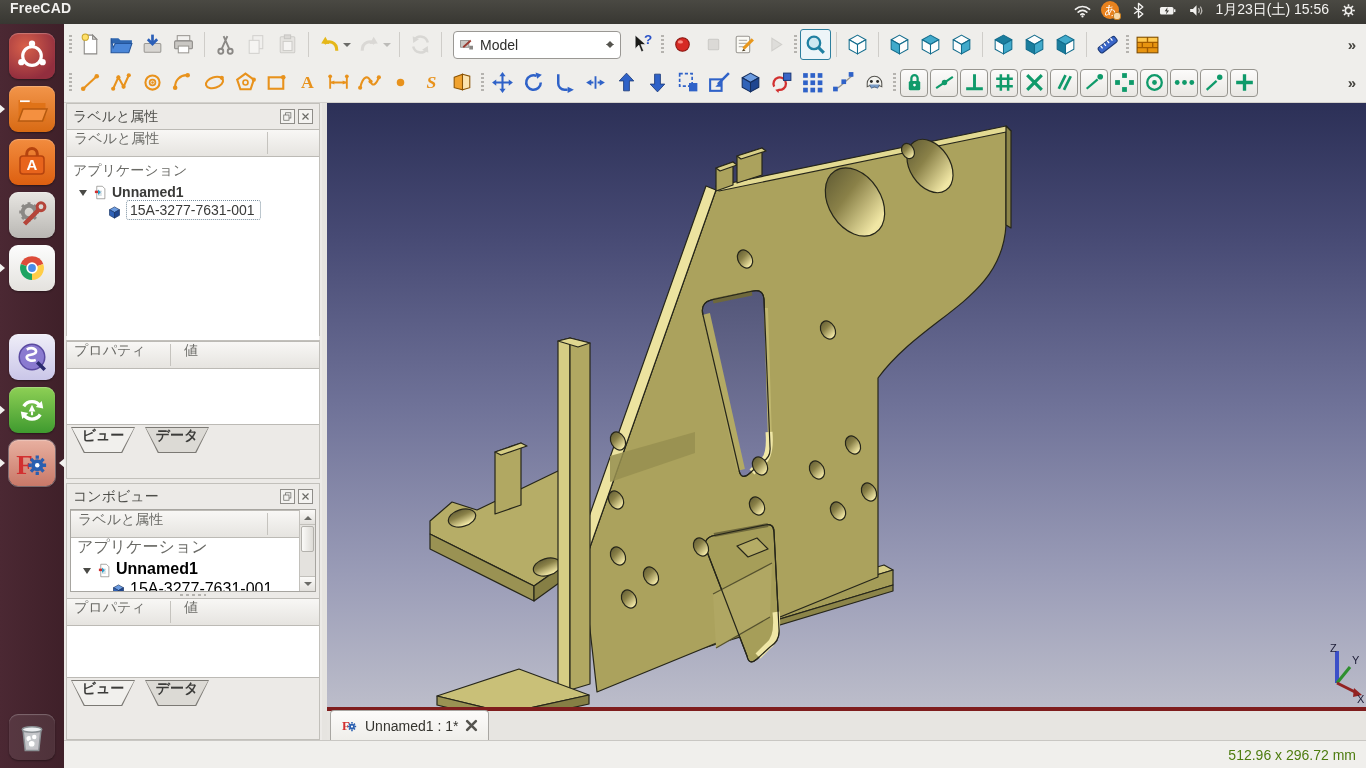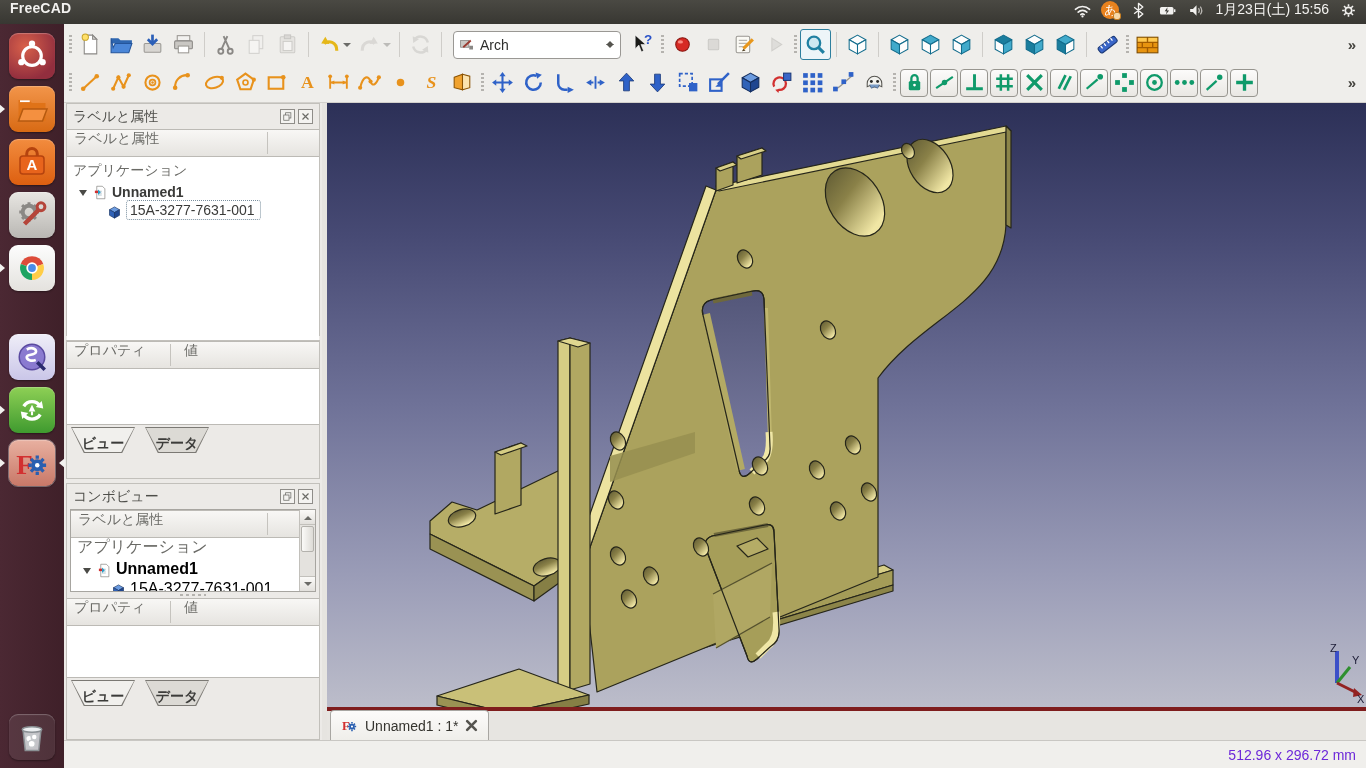--- a/index.html
+++ b/index.html
@@ -87,21 +87,21 @@
   .trow{display:flex;align-items:flex-end;height:20px;padding-left:6px;gap:4px}
   .trow .lab{white-space:nowrap}
   .root-lab{color:#6a6a66}
   .expander{width:0;height:0;border:4.5px solid transparent;border-top:6px solid #4a4a46;margin:3px 2px 0 6px}
   .ticon{width:15px;height:15px;flex:0 0 auto}
   .bold{font-weight:bold}
   .selbox{display:flex;align-items:center;gap:4px;border:1px dotted #7a8f9e;border-radius:3px;background:#fff;padding:1px 5px 1px 3px}
   .propwhite{background:#fff;border-bottom:1px solid #bcbab5}
   .p-prop .propwhite{height:56px}
   .vtabs{display:flex;align-items:flex-start;padding:2px 0 0 4px;height:30px}
-  .vtab{position:relative;height:26px;min-width:64px;display:inline-flex;align-items:flex-end;justify-content:center;margin-right:10px;padding:0 8px}
+  .vtab{position:relative;height:26px;min-width:64px;display:inline-flex;align-items:flex-start;justify-content:center;margin-right:10px;padding:0 8px}
   .vtbg{position:absolute;inset:0;background:#7b7974;clip-path:polygon(0 0,100% 0,80% 100%,20% 100%)}
   .vtbg::after{content:"";position:absolute;inset:1px;background:#f1f0ed;clip-path:polygon(0 0,100% 0,79.5% 100%,20.5% 100%)}
   .vtab[data-state="inactive"] .vtbg::after{background:#dcdad5}
   .vtl{position:relative;font-size:14px;color:#3c3c3a}
   .mtabs{display:flex;align-items:flex-end;height:30px;padding-left:4px;gap:2px}
   .mtab{height:27px;display:inline-flex;align-items:center;padding:0 14px;font-size:14px;color:#3c3c3a;border:1px solid #a7a5a0;border-bottom:none;border-radius:4px 4px 0 0;background:linear-gradient(#e9e7e3,#d7d5d0)}
   .mtab[data-state="active"]{background:#f1f0ed;height:29px;position:relative;z-index:2}
   .cframe{position:relative;margin:0 3px;border:1px solid #a7a5a0;background:#fff;height:83px;overflow:hidden}
   .cframe .inner{position:absolute;left:0;top:0;right:16px}
   .sbar{position:absolute;right:0;top:0;bottom:0;width:16px;background:#e4e2de;border-left:1px solid #c2c0bb;display:flex;flex-direction:column}
@@ -118,21 +118,21 @@
   .vsplit{position:absolute;left:258px;top:79px;width:5px;height:637px;background:#e6e4e0}
   .viewport{position:absolute;left:263px;top:79px;width:1039px;height:604px;background:#3a3d66}
   .viewport svg{display:block}
 
   
   .tabbar{position:absolute;left:263px;top:683px;width:1039px;height:33px;background:#e7e5e1;border-top:4px solid #7f1d1d;display:flex;align-items:flex-end}
   .doctab{height:30px;margin-left:3px;display:flex;align-items:center;gap:7px;padding:0 10px;background:linear-gradient(#fcfbfa,#efeeea);border:1px solid #a8a6a2;border-bottom:none;border-radius:4px 4px 0 0;font-size:14px;color:#35342f}
   .doctab svg{width:17px;height:17px}
   .doctab .x{width:13px;height:13px}
   .statusbar{position:absolute;left:0;top:716px;width:1302px;height:28px;background:#f0efec;border-top:1px solid #c9c7c3;display:flex;align-items:center}
-  .dims{margin-left:auto;margin-right:10px;font-size:14px;color:#6d28d9}
+  .dims{margin-left:auto;margin-right:10px;font-size:14px;color:#4d7c0f}
 </style>
 </head>
 <body>
 
 <svg width="0" height="0" style="position:absolute" aria-hidden="true">
 <defs>
 <symbol id="i-page" viewBox="0 0 24 24">
         <path d="M6 3h8l4 4v14H6z" fill="#fff" stroke="#8a8885"></path>
         <path d="M14 3l4 4h-4z" fill="#d8d6d2" stroke="#8a8885"></path>
         <circle cx="7" cy="5" r="3" fill="#ffe069" stroke="#c9a52a"></circle>
@@ -724,21 +724,21 @@
             </span><span class="tb" data-type="sep">
               
               
               
             </span>
         </span>
         <div class="wbcombo">
           <svg viewBox="0 0 24 24">
               <use href="#i-wb"></use>
             </svg>
-          <span class="wbval">Arch</span>
+          <span class="wbval">Model</span>
           <span class="spin">
               <i class="su"></i>
               <i class="sd"></i>
             </span>
         </div>
         <span class="tbseg">
           <span class="tb" data-type="button" data-state="normal">
               <svg class="gl" viewBox="0 0 24 24">
                 <use href="#i-whatsthis"></use>
               </svg>

